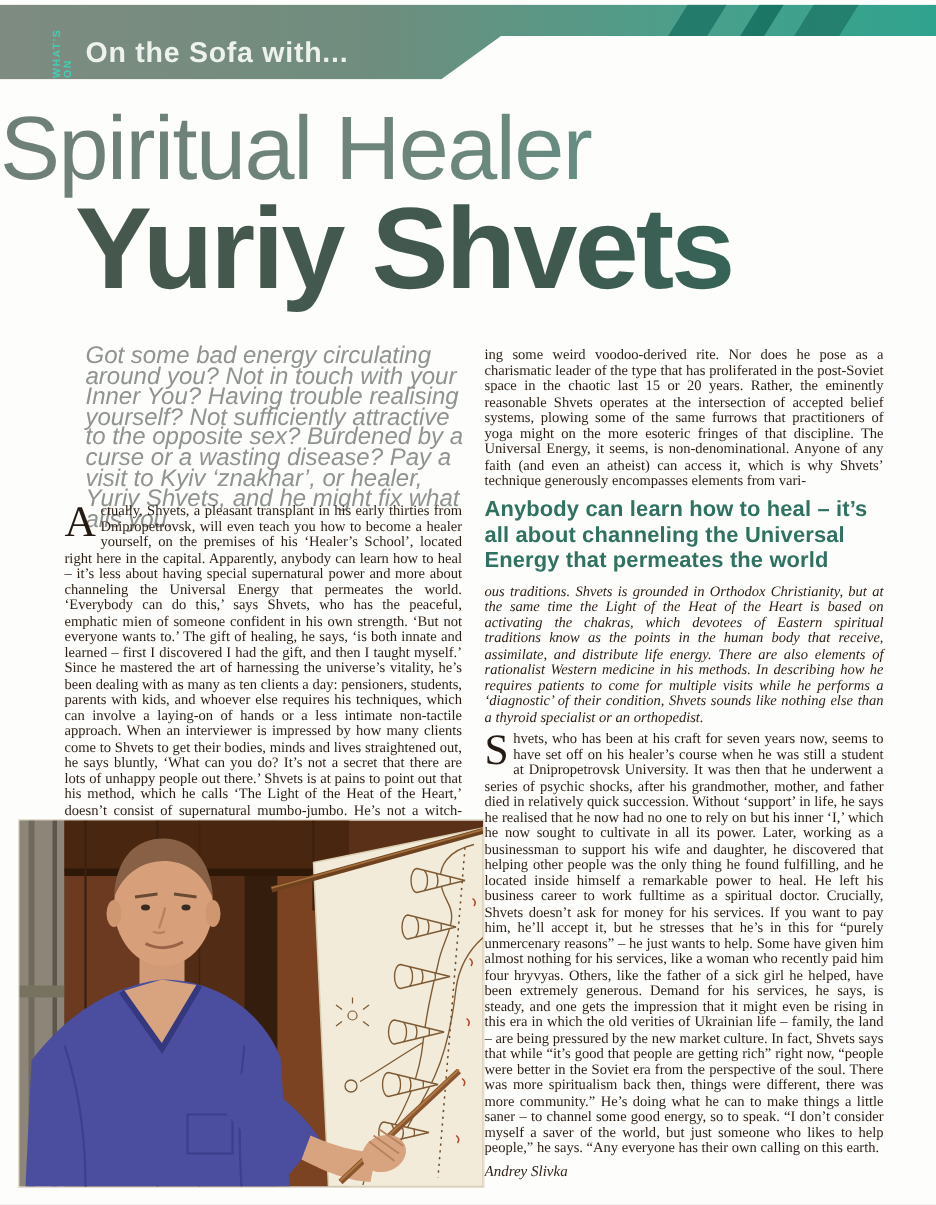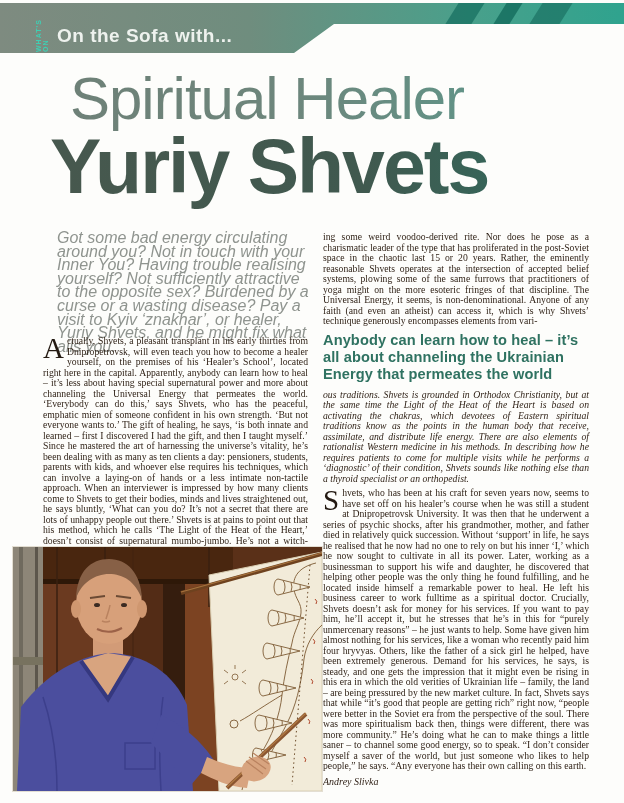--- a/index.html
+++ b/index.html
@@ -14,21 +14,21 @@
   .stripe.s2{left:500px;width:16px;background:rgba(16,104,90,.75);}
   .stripe.s3{left:536px;width:30px;background:rgba(13,94,82,.5);}
   .whatson{position:absolute;left:35px;top:7px;height:45px;display:flex;align-items:center;
            writing-mode:vertical-rl;transform:rotate(180deg);
            font-family:"Liberation Sans",sans-serif;font-weight:bold;font-size:7px;
            letter-spacing:1px;color:#3ed0b4;}
   .section-label{position:absolute;left:57px;top:25px;
            font-family:"Liberation Sans",sans-serif;font-weight:700;font-size:19px;
            letter-spacing:.5px;color:#eef2ee;}
   
-  .title1{position:absolute;left:0;top:64px;width:534px;text-align:center;
+  .title1{position:absolute;left:0;top:64px;width:534px;text-align:left;
           font-family:"Liberation Sans",sans-serif;font-weight:100;font-size:60px;letter-spacing:-1px;
           background:linear-gradient(90deg,#6e7f76 0%,#6d867c 55%,#5d978a 100%);
           -webkit-background-clip:text;background-clip:text;color:transparent;}
   .title2{position:absolute;left:50px;top:122px;width:574px;text-align:left;
           font-family:"Liberation Sans",sans-serif;font-weight:bold;font-size:77px;letter-spacing:-2px;
           background:linear-gradient(90deg,#47584e 0%,#40594f 55%,#2d7favoid 100%);
           background:linear-gradient(90deg,#47584e 0%,#40594f 55%,#2d7062 100%);
           -webkit-background-clip:text;background-clip:text;color:transparent;}
   
   .intro{position:absolute;left:57px;top:231px;width:253px;
@@ -65,21 +65,21 @@
   <div class="title2">Yuriy Shvets</div>
 
   <div class="intro">Got some bad energy circulating around you? Not in touch with your Inner You? Having trouble realising yourself? Not sufficiently attractive to the opposite sex? Burdened by a curse or a wasting disease? Pay a visit to Kyiv ‘znakhar’, or healer, Yuriy Shvets, and he might fix what ails you.</div>
 
   <div class="col col-left">
     <p style="margin:0"><span class="dropcap">A</span><span>ctually, Shvets, a pleasant transplant in his early thirties from Dnipropetrovsk, will even teach you how to become a healer yourself, on the premises of his ‘Healer’s School’, located right here in the capital. Apparently, anybody can learn how to heal – it’s less about having special supernatural power and more about channeling the Universal Energy that permeates the world. ‘Everybody can do this,’ says Shvets, who has the peaceful, emphatic mien of someone confident in his own strength. ‘But not everyone wants to.’ The gift of healing, he says, ‘is both innate and learned – first I discovered I had the gift, and then I taught myself.’ Since he mastered the art of harnessing the universe’s vitality, he’s been dealing with as many as ten clients a day: pensioners, students, parents with kids, and whoever else requires his techniques, which can involve a laying-on of hands or a less intimate non-tactile approach. When an interviewer is impressed by how many clients come to Shvets to get their bodies, minds and lives straightened out, he says bluntly, ‘What can you do? It’s not a secret that there are lots of unhappy people out there.’ Shvets is at pains to point out that his method, which he calls ‘The Light of the Heat of the Heart,’ doesn’t consist of supernatural mumbo-jumbo. He’s not a witch-doctor; there’s nothing eerie about what he does, and the user of his services won’t find himself undergo-</span></p>
   </div>
 
   <div class="col col-right">
     <p style="margin:0"><span>ing some weird voodoo-derived rite. Nor does he pose as a charismatic leader of the type that has proliferated in the post-Soviet space in the chaotic last 15 or 20 years. Rather, the eminently reasonable Shvets operates at the intersection of accepted belief systems, plowing some of the same furrows that practitioners of yoga might on the more esoteric fringes of that discipline. The Universal Energy, it seems, is non-denominational. Anyone of any faith (and even an atheist) can access it, which is why Shvets’ technique generously encompasses elements from vari-</span></p>
-    <p class="pullquote">Anybody can learn how to heal – it’s all about channeling the Ukrainian Energy that permeates the world</p>
+    <p class="pullquote">Anybody can learn how to heal – it’s all about channeling the Universal Energy that permeates the world</p>
     <p class="p2"><span>ous traditions. Shvets is grounded in Orthodox Christianity, but at the same time the Light of the Heat of the Heart is based on activating the chakras, which devotees of Eastern spiritual traditions know as the points in the human body that receive, assimilate, and distribute life energy. There are also elements of rationalist Western medicine in his methods. In describing how he requires patients to come for multiple visits while he performs a ‘diagnostic’ of their condition, Shvets sounds like nothing else than a thyroid specialist or an orthopedist.</span></p>
     <p style="margin:0"><span class="dropcap">S</span><span>hvets, who has been at his craft for seven years now, seems to have set off on his healer’s course when he was still a student at Dnipropetrovsk University. It was then that he underwent a series of psychic shocks, after his grandmother, mother, and father died in relatively quick succession. Without ‘support’ in life, he says he realised that he now had no one to rely on but his inner ‘I,’ which he now sought to cultivate in all its power. Later, working as a businessman to support his wife and daughter, he discovered that helping other people was the only thing he found fulfilling, and he located inside himself a remarkable power to heal. He left his business career to work fulltime as a spiritual doctor. Crucially, Shvets doesn’t ask for money for his services. If you want to pay him, he’ll accept it, but he stresses that he’s in this for “purely unmercenary reasons” – he just wants to help. Some have given him almost nothing for his services, like a woman who recently paid him four hryvyas. Others, like the father of a sick girl he helped, have been extremely generous. Demand for his services, he says, is steady, and one gets the impression that it might even be rising in this era in which the old verities of Ukrainian life – family, the land – are being pressured by the new market culture. In fact, Shvets says that while “it’s good that people are getting rich” right now, “people were better in the Soviet era from the perspective of the soul. There was more spiritualism back then, things were different, there was more community.” He’s doing what he can to make things a little saner – to channel some good energy, so to speak. “I don’t consider myself a saver of the world, but just someone who likes to help people,” he says. “Any everyone has their own calling on this earth.</span></p>
     <p class="byline">Andrey Slivka</p>
   </div>
 
   <div class="photo" role="img" aria-label="Yuriy Shvets in blue medical scrubs pointing with a wooden stick at a chart of chakra energy points on a human figure">
     <svg width="309" height="244" viewBox="0 0 309 244" xmlns="http://www.w3.org/2000/svg">
 
       <rect width="309" height="244" fill="#5a3018"></rect>
       <rect x="0" width="30" height="244" fill="#8d8678"></rect>

